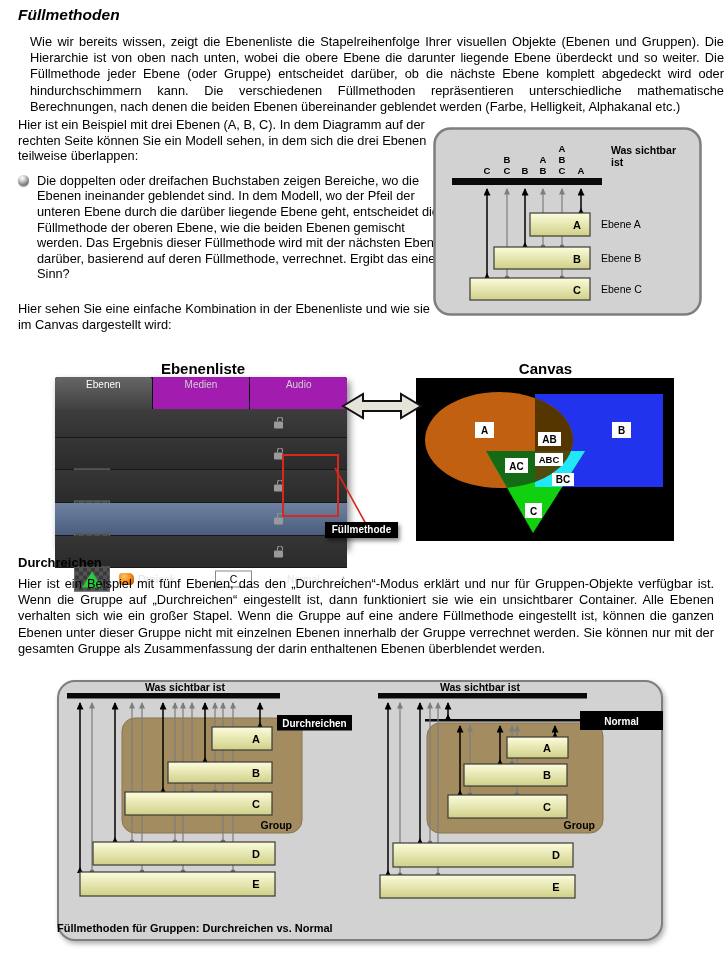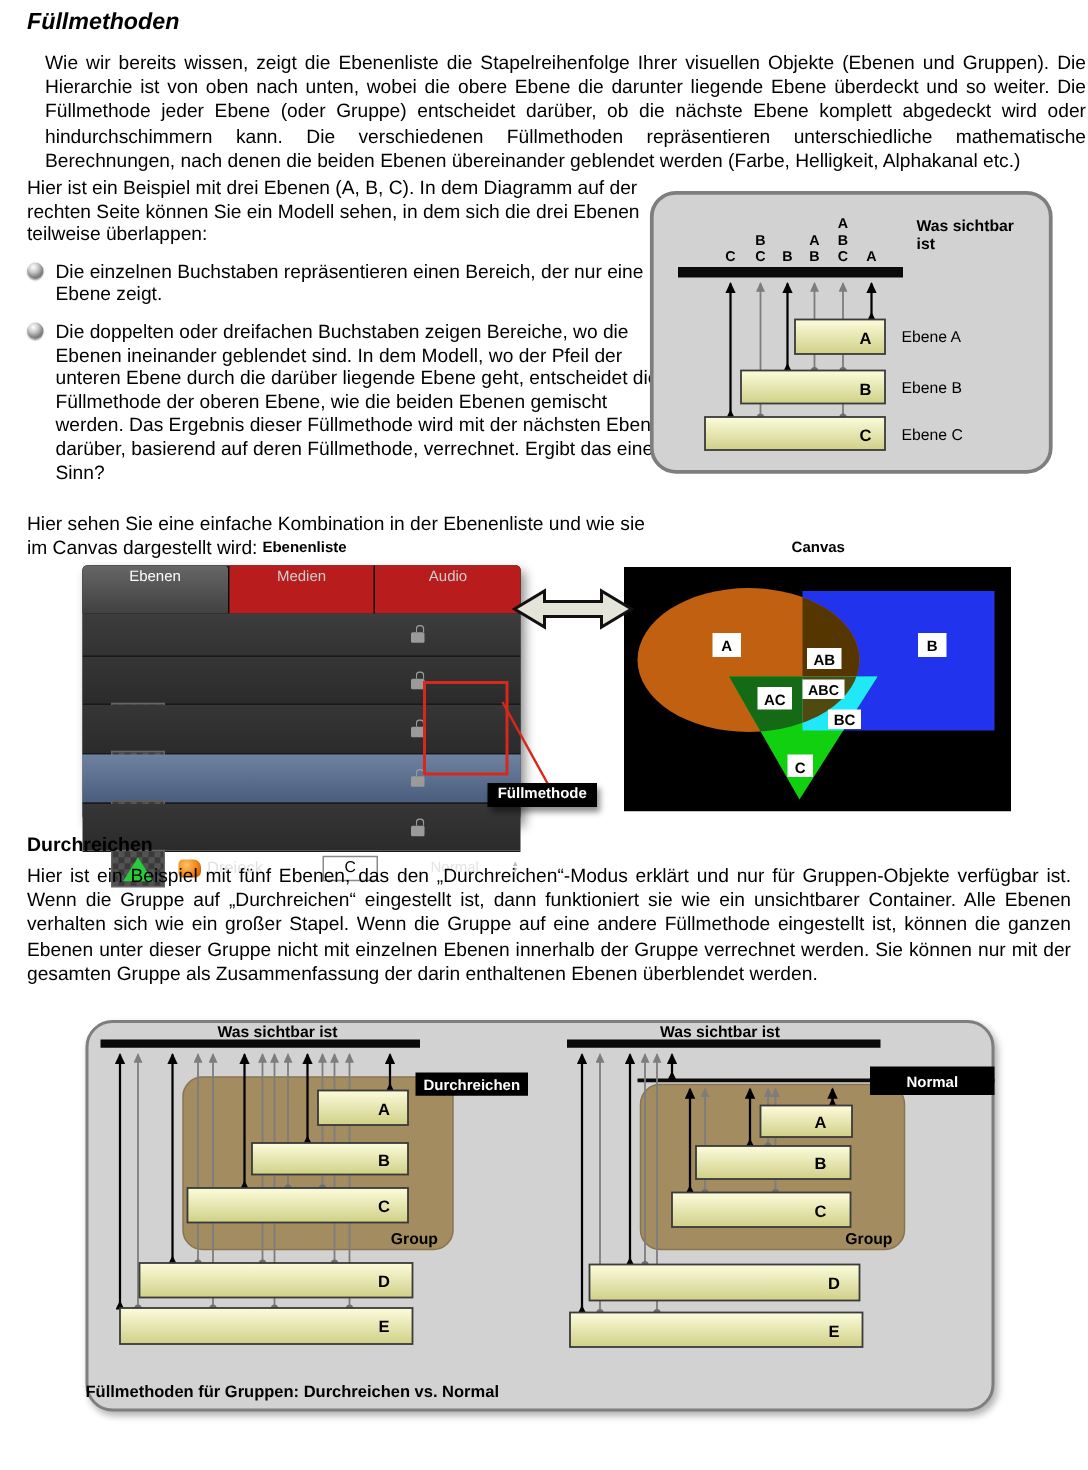--- a/index.html
+++ b/index.html
@@ -8,31 +8,31 @@
   .doc-title{left:18px;top:6px;font-size:15.5px;font-weight:bold;font-style:italic;}
   .para{font-size:12.8px;line-height:16.2px;text-align:justify;}
   #para1{left:18px;top:34px;width:694px;margin-left:12px;}
   #leftcol{left:18px;top:117px;width:426px;font-size:12.8px;line-height:15.6px;}
   #leftcol p{margin:0 0 9px 0;}
   .bullet{display:flex;gap:8px;margin:0 0 9px 0;}
   .sphere{flex:0 0 11px;width:11px;height:11px;border-radius:50%;margin-top:2px;
     background:radial-gradient(circle at 38% 28%,#ffffff 0%,#cfcfcf 30%,#8a8a8a 60%,#4d4d4d 100%);
     box-shadow:0 1px 1px rgba(0,0,0,.35);}
   #para3{margin-top:19px !important;}
-  .fig-label{font-size:10px;font-weight:bold;text-align:center;}
+  .fig-label{font-size:15px;font-weight:bold;text-align:center;}
   #lbl-ebenenliste{left:148px;top:360px;width:110px;}
   #lbl-canvas{left:498px;top:360px;width:95px;}
   .sec-head{left:18px;top:555px;font-size:13px;font-weight:bold;}
   #para4{left:18px;top:576px;width:696px;}
 
   
   #panel{left:55px;top:377px;width:292px;height:170px;background:#262626;border-radius:3px;
     box-shadow:3px 4px 7px rgba(0,0,0,.45);font-size:11px;}
   #tabbar{display:flex;height:32px;background:#141414;border-radius:3px 3px 0 0;}
-  .tab{flex:1;text-align:center;line-height:16px;font-size:10px;color:#cfcfcf;background:#b91c1c;border-right:1px solid #0a0a0a;}
+  .tab{flex:1;text-align:center;line-height:16px;font-size:10px;color:#cfcfcf;background:#a21caf;border-right:1px solid #0a0a0a;}
   .tab:last-child{border-right:none;border-radius:0 3px 0 0;}
   .tab.sel{background:linear-gradient(#666,#414141);color:#fff;border-radius:3px 3px 0 0;}
   .prow{position:relative;height:28px;border-bottom:1px solid #191919;background:linear-gradient(#3d3d3d,#323232);}
   .lrow{position:relative;height:31px;border-bottom:1px solid #191919;background:linear-gradient(#363636,#2b2b2b);}
   .lrow.tall{height:32px;}
   .lrow.sel{background:linear-gradient(#6e82a0,#4a5d7e);}
   .lrow>*,.prow>*{position:absolute;top:50%;transform:translateY(-50%);margin-top:27px;}
   .chk{left:5px;color:#fff;font-size:11px;}
   .thumb{left:19px;width:34px;height:23px;border:1px solid #666;
     background-color:#3a3a3a;
@@ -100,24 +100,20 @@
       <circle cx="3" cy="3" r="2.4" fill="#6f6f6f"></circle>
       </marker>
   </defs>
 </svg>
 
 <div class="abs doc-title">Füllmethoden</div>
 <div class="abs para" id="para1">Wie wir bereits wissen, zeigt die Ebenenliste die Stapelreihenfolge Ihrer visuellen Objekte (Ebenen und Gruppen). Die Hierarchie ist von oben nach unten, wobei die obere Ebene die darunter liegende Ebene überdeckt und so weiter. Die Füllmethode jeder Ebene (oder Gruppe) entscheidet darüber, ob die nächste Ebene komplett abgedeckt wird oder hindurchschimmern kann. Die verschiedenen Füllmethoden repräsentieren unterschiedliche mathematische Berechnungen, nach denen die beiden Ebenen übereinander geblendet werden (Farbe, Helligkeit, Alphakanal etc.)</div>
 
 <div class="abs" id="leftcol">
   <p>Hier ist ein Beispiel mit drei Ebenen (A, B, C). In dem Diagramm auf der rechten Seite können Sie ein Modell sehen, in dem sich die drei Ebenen teilweise überlappen:</p>
-  <div class="bullet">
-    <span class="sphere"></span>
-    <span>Die einzelnen Buchstaben repräsentieren einen Bereich, der nur eine Ebene zeigt.</span>
-  </div>
   <div class="bullet">
     <span class="sphere"></span>
     <span>Die doppelten oder dreifachen Buchstaben zeigen Bereiche, wo die Ebenen ineinander geblendet sind. In dem Modell, wo der Pfeil der unteren Ebene durch die darüber liegende Ebene geht, entscheidet die Füllmethode der oberen Ebene, wie die beiden Ebenen gemischt werden. Das Ergebnis dieser Füllmethode wird mit der nächsten Ebene darüber, basierend auf deren Füllmethode, verrechnet. Ergibt das einen Sinn?</span>
   </div>
   <p id="para3">Hier sehen Sie eine einfache Kombination in der Ebenenliste und wie sie im Canvas dargestellt wird:</p>
 </div>
 
 <svg class="abs" style="left:433px;top:127px" width="270" height="190" viewBox="0 0 270 190">
   <rect x="1.5" y="1.5" width="266" height="186" rx="16" fill="#d2d2d2" stroke="#7e7e7e" stroke-width="2.5"></rect>
   <text x="178" y="27" font-size="10.5" font-weight="bold">Was sichtbar</text>

